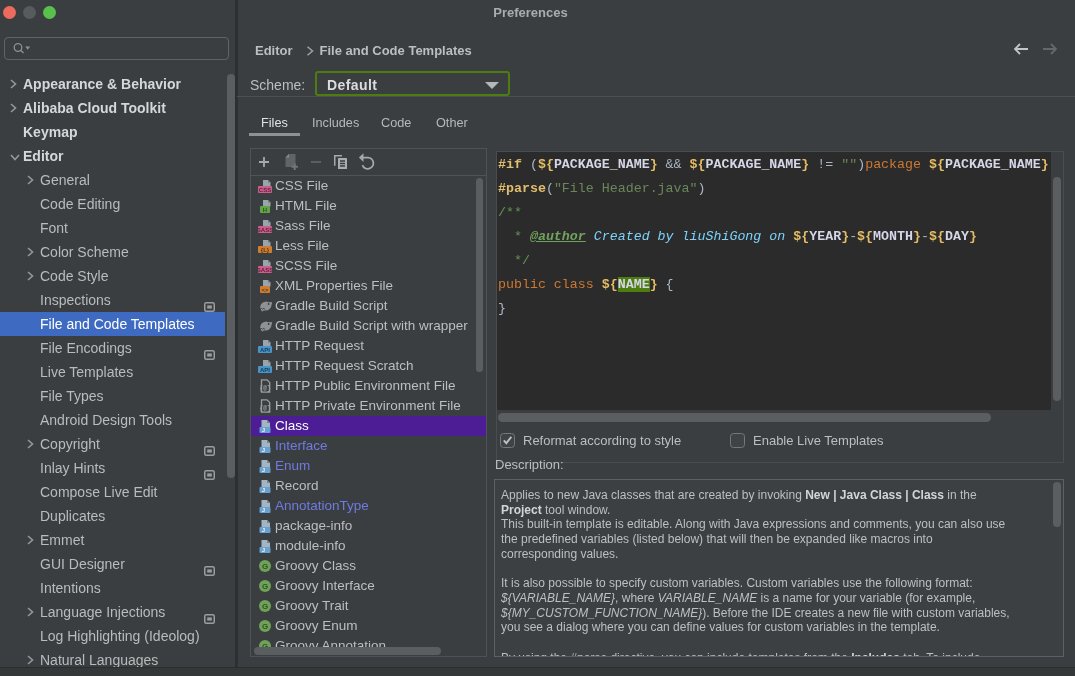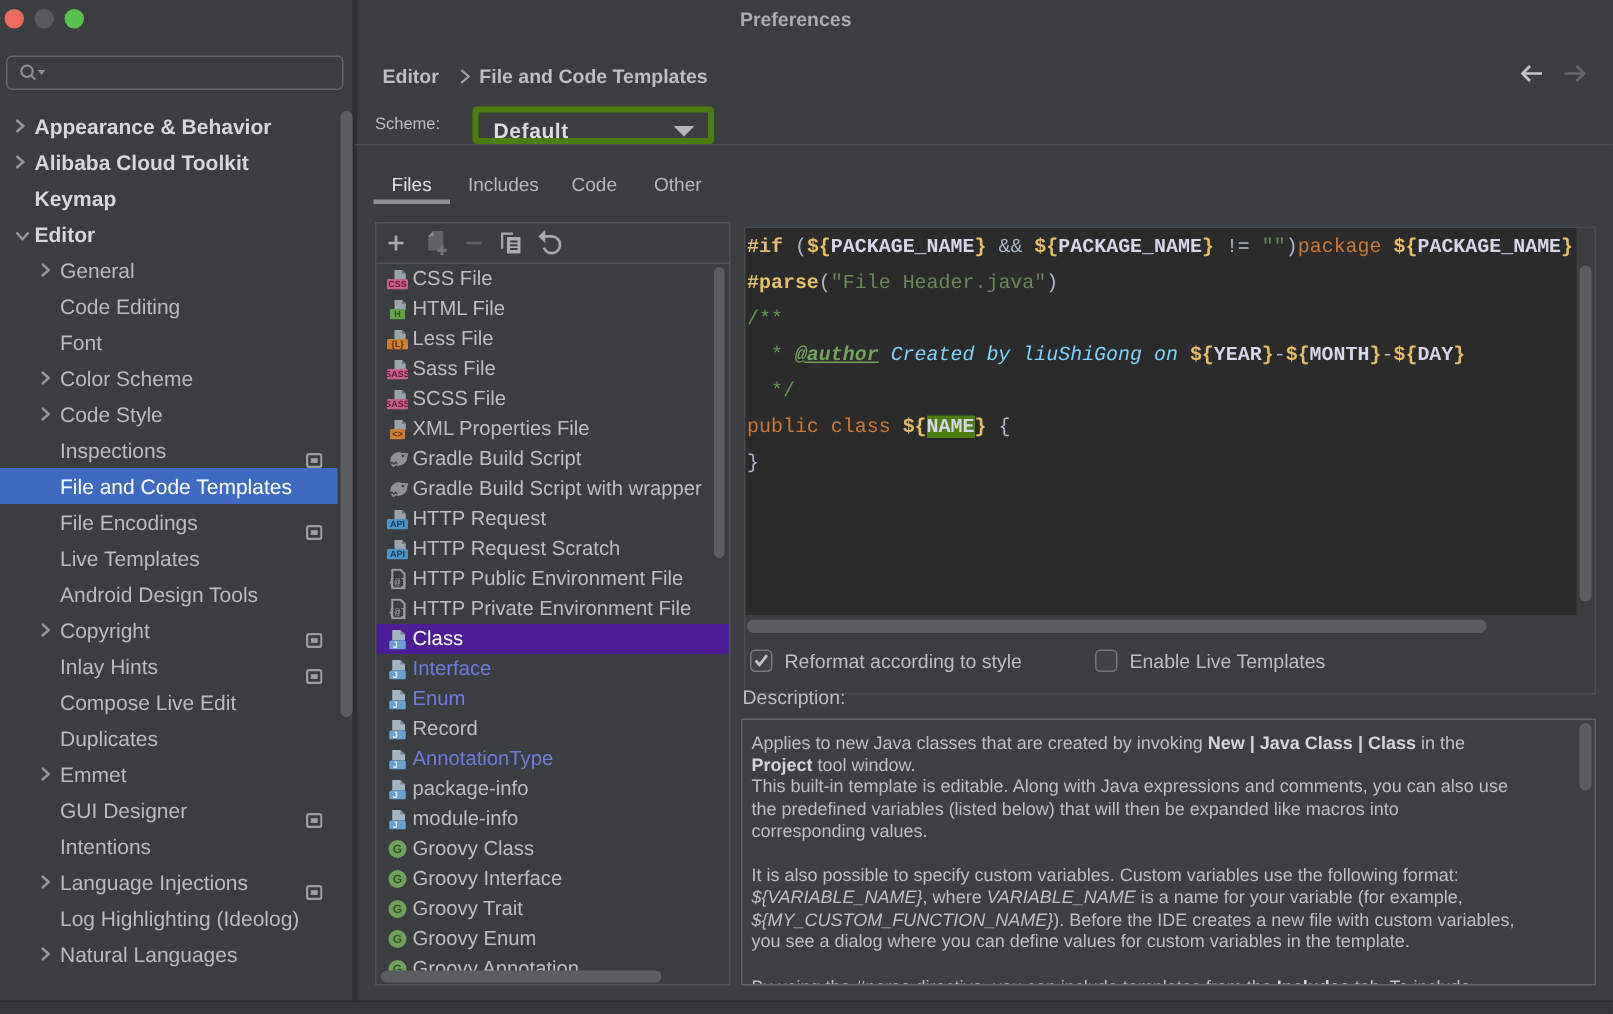--- a/index.html
+++ b/index.html
@@ -22,22 +22,22 @@
 .trow.sel { background:#3e6ac1; width:225px; }
 .trow.sel .lbl2 { color:#fff; }
 .chev { position:absolute; top:8px; width:7px; height:7px; }
 .chev svg { display:block; }
 .mon { position:absolute; left:204px; top:7px; width:11px; height:10px; }
 #sbthumb { position:absolute; left:227px; top:74px; width:8px; height:404px; border-radius:4px; background:#5b5e61; }
 
 
 #crumb { position:absolute; left:255px; top:43px; font-size:13px; font-weight:700; color:#bcbec0; }
 #navarrows { position:absolute; left:1008px; top:40px; }
-#schemelbl { position:absolute; left:250px; top:77px; font-size:11px; color:#bcbec0; }
-#combo { position:absolute; left:315px; top:71px; width:161px; height:25px; border:4px solid #4d7c0f; border-radius:3px; }
+#schemelbl { position:absolute; left:250px; top:77px; font-size:14px; color:#bcbec0; }
+#combo { position:absolute; left:315px; top:71px; width:195px; height:25px; border:2px solid #4d7c0f; border-radius:3px; }
 #combo .val { position:absolute; left:10px; top:3.5px; font-size:14px; letter-spacing:0.4px; font-weight:700; color:#dadcde; }
 #combo .arr { position:absolute; right:9px; top:9px; width:0; height:0; border-left:7px solid transparent; border-right:7px solid transparent; border-top:7px solid #b4b6b8; }
 #hline { position:absolute; left:237px; top:96px; width:838px; height:1px; background:#4d5052; }
 .tab { position:absolute; top:116px; font-size:12.7px; color:#b6b8ba; }
 #tabul { position:absolute; left:249px; top:133px; width:51px; height:3px; background:#8e9193; }
 
 
 #listpanel { position:absolute; left:250px; top:148px; width:237px; height:509px; border:1px solid #505356; background:#3b3e40; }
 #toolbar { position:absolute; left:0; top:0; width:235px; height:27px; border-bottom:1px solid #515456; }
 #rows { position:absolute; left:0; top:27px; width:235px; height:480px; overflow:hidden; }
@@ -163,20 +163,23 @@
       </div>
       <div class="trow ">
         <span class="lbl2">File Encodings</span>
         <span class="mon"><svg width="11" height="10" viewBox="0 0 11 10">
             <rect x="0.75" y="0.75" width="9.5" height="8.5" rx="1.5" fill="none" stroke="#9a9da0" stroke-width="1.5"></rect>
             <rect x="3.2" y="3.4" width="4.6" height="3.2" fill="#9a9da0"></rect>
           </svg></span>
       </div>
       <div class="trow ">
         <span class="lbl2">Live Templates</span>
+      </div>
+      <div class="trow ">
+        <span class="lbl2">File Types</span>
       </div>
       <div class="trow ">
         <span class="lbl2">Android Design Tools</span>
       </div>
       <div class="trow ">
         <span class="chev" style="left:26px; top:6px;">
           <svg width="8" height="12" viewBox="0 0 8 12">
             <path d="M2 2 L6.5 6 L2 10" fill="none" stroke="#95989a" stroke-width="1.6"></path>
           </svg>
         </span>
@@ -295,33 +298,33 @@
               <path d="M10 1 l2.5 2.5 h-2.5 z" fill="#6d757b"></path>
               <rect x="2" y="7" width="10" height="7" rx="1" fill="#62a546"></rect>
               <text x="7" y="12.6" font-family="Liberation Sans" font-size="6" font-weight="bold" fill="#2c5718" text-anchor="middle">H</text>
             </svg></span>
           <span class="nm">HTML File</span>
         </div>
         <div class="lrow">
           <span class="ic"><svg width="14" height="14" viewBox="0 0 14 14">
               <path d="M5 1 h5 l2.5 2.5 v4 h-7.5 z" fill="#9aa4ac"></path>
               <path d="M10 1 l2.5 2.5 h-2.5 z" fill="#6d757b"></path>
+              <rect x="0" y="7" width="14" height="7" rx="1" fill="#c9608c"></rect>
+              <text x="7" y="12.6" font-family="Liberation Sans" font-size="6" font-weight="bold" fill="#5f1e3a" text-anchor="middle">SASS</text>
+            </svg></span>
+          <span class="nm">Sass File</span>
+        </div>
+        <div class="lrow">
+          <span class="ic"><svg width="14" height="14" viewBox="0 0 14 14">
+              <path d="M5 1 h5 l2.5 2.5 v4 h-7.5 z" fill="#9aa4ac"></path>
+              <path d="M10 1 l2.5 2.5 h-2.5 z" fill="#6d757b"></path>
               <rect x="0" y="7" width="14" height="7" rx="1" fill="#ce7e33"></rect>
               <text x="7" y="12.6" font-family="Liberation Sans" font-size="6" font-weight="bold" fill="#5c3408" text-anchor="middle">{L}</text>
             </svg></span>
           <span class="nm">Less File</span>
-        </div>
-        <div class="lrow">
-          <span class="ic"><svg width="14" height="14" viewBox="0 0 14 14">
-              <path d="M5 1 h5 l2.5 2.5 v4 h-7.5 z" fill="#9aa4ac"></path>
-              <path d="M10 1 l2.5 2.5 h-2.5 z" fill="#6d757b"></path>
-              <rect x="0" y="7" width="14" height="7" rx="1" fill="#c9608c"></rect>
-              <text x="7" y="12.6" font-family="Liberation Sans" font-size="6" font-weight="bold" fill="#5f1e3a" text-anchor="middle">SASS</text>
-            </svg></span>
-          <span class="nm">Sass File</span>
         </div>
         <div class="lrow">
           <span class="ic"><svg width="14" height="14" viewBox="0 0 14 14">
               <path d="M5 1 h5 l2.5 2.5 v4 h-7.5 z" fill="#9aa4ac"></path>
               <path d="M10 1 l2.5 2.5 h-2.5 z" fill="#6d757b"></path>
               <rect x="0" y="7" width="14" height="7" rx="1" fill="#c9608c"></rect>
               <text x="7" y="12.6" font-family="Liberation Sans" font-size="6" font-weight="bold" fill="#5f1e3a" text-anchor="middle">SASS</text>
             </svg></span>
           <span class="nm">SCSS File</span>
         </div>

